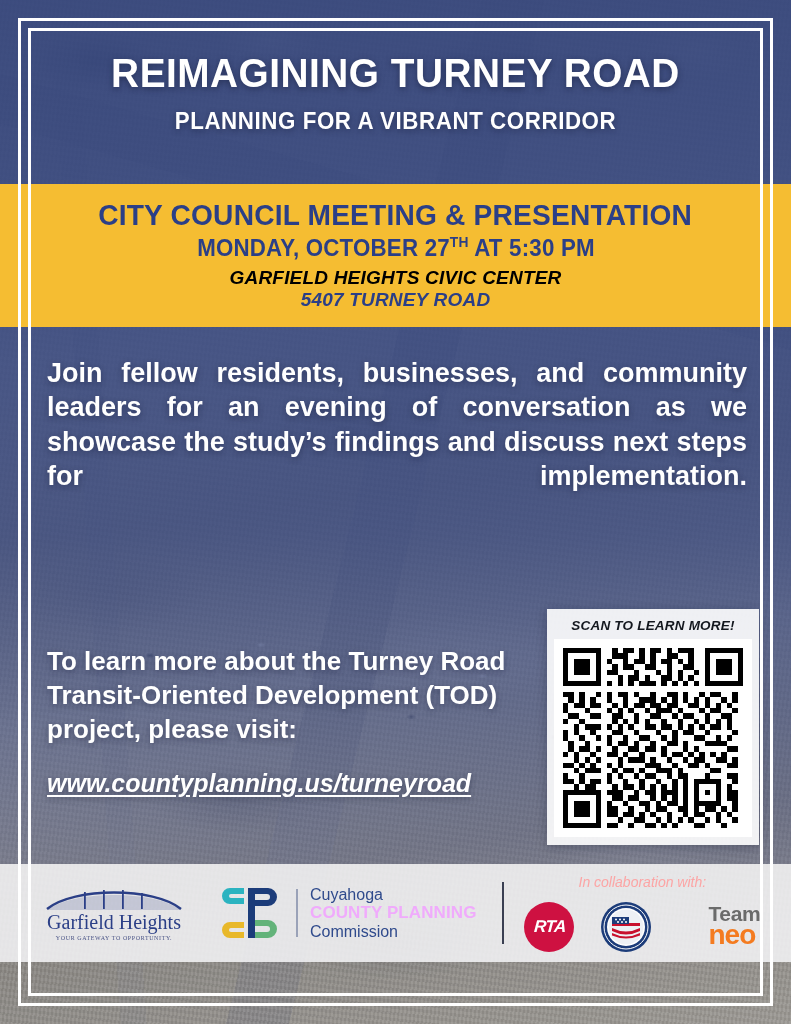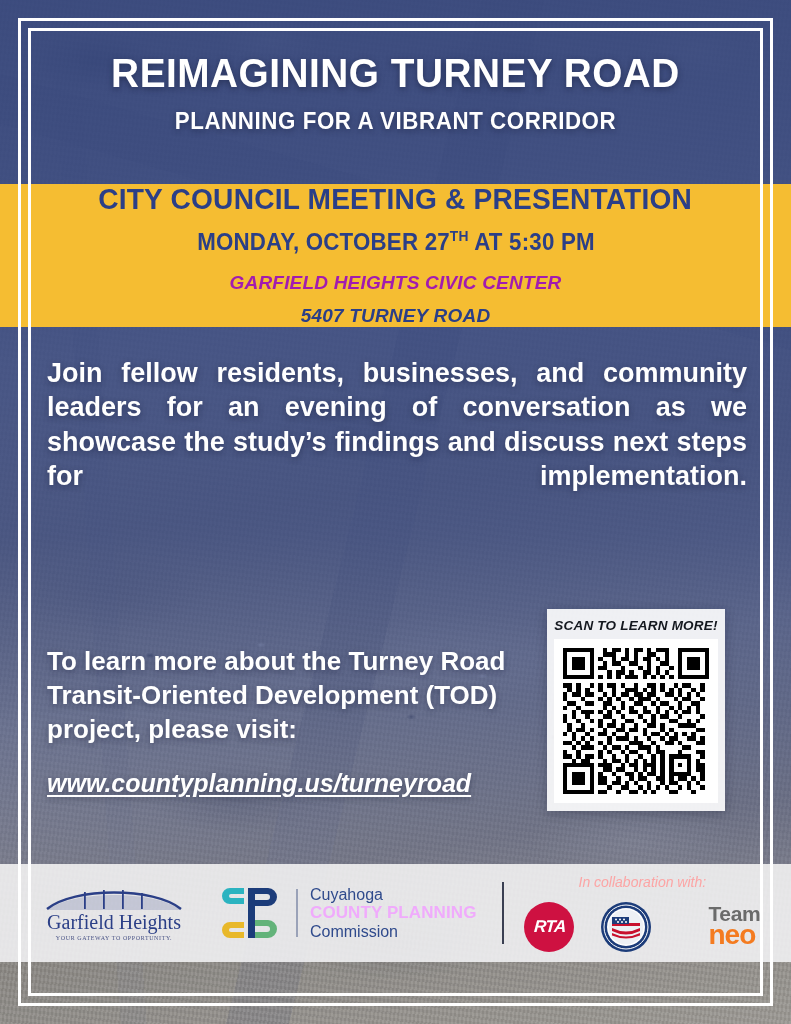--- a/index.html
+++ b/index.html
@@ -93,33 +93,33 @@
   .subtitle{
     color:#ffffff;font-weight:bold;font-size:23px;letter-spacing:.6px;
     margin:0;text-shadow:0 2px 6px rgba(18,24,52,.45);
     transform:scaleX(.97);
   }
 
   
   .band{
     position:absolute;left:0;right:0;top:184px;height:143px;
     background:#f5bd32;text-align:center;
-    display:flex;flex-direction:column;align-items:center;justify-content:space-between;
+    display:flex;flex-direction:column;align-items:center;justify-content:center;
   }
   .band-l1{
     color:#2b3f87;font-weight:bold;font-size:29px;letter-spacing:.2px;
     line-height:1.1;transform:scaleX(.97);
   }
   .band-l2{
     color:#2b3f87;font-weight:bold;font-size:23px;letter-spacing:.2px;
     margin-top:3px;line-height:1.1;transform:scaleX(.97);
   }
   .band-l2 sup{font-size:.62em;vertical-align:super;}
   .band-l3{
-    color:#a21caf;font-weight:bold;font-style:italic;font-size:19px;
+    color:#000000;font-weight:bold;font-style:italic;font-size:19px;
     margin-top:6px;line-height:1.15;letter-spacing:.2px;
   }
   .band-l4{
     color:#2b3f87;font-weight:bold;font-style:italic;font-size:19px;
     margin-top:1px;line-height:1.15;letter-spacing:.2px;
   }
 
   
   .body-copy{position:absolute;left:47px;top:356px;width:700px;}
   .para{
@@ -137,21 +137,21 @@
   }
   .learn-url{
     display:inline-block;margin-top:23px;
     color:#ffffff;font-weight:bold;font-style:italic;font-size:25px;
     text-decoration:underline;text-underline-offset:3px;
     text-shadow:0 2px 6px rgba(18,24,52,.45);
   }
 
   
   .qr-card{
-    position:absolute;left:547px;top:609px;width:178px;
+    position:absolute;left:547px;top:609px;width:212px;
     background:rgba(255,255,255,.90);
     padding:7px 7px 8px 7px;box-sizing:border-box;
     box-shadow:0 2px 10px rgba(10,16,40,.28);
   }
   .qr-label{
     text-align:center;color:#14181f;font-weight:bold;font-style:italic;
     font-size:13.5px;letter-spacing:.2px;margin:2px 0 6px 0;
   }
   .qr-holder{background:#ffffff;padding:9px;display:block;}
   .qr-holder svg{display:block;width:100%;height:auto;}

